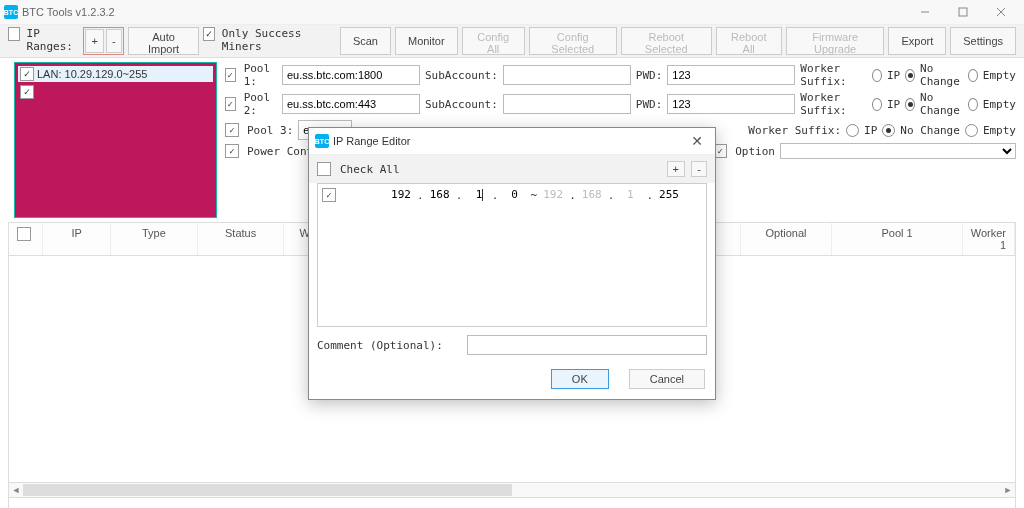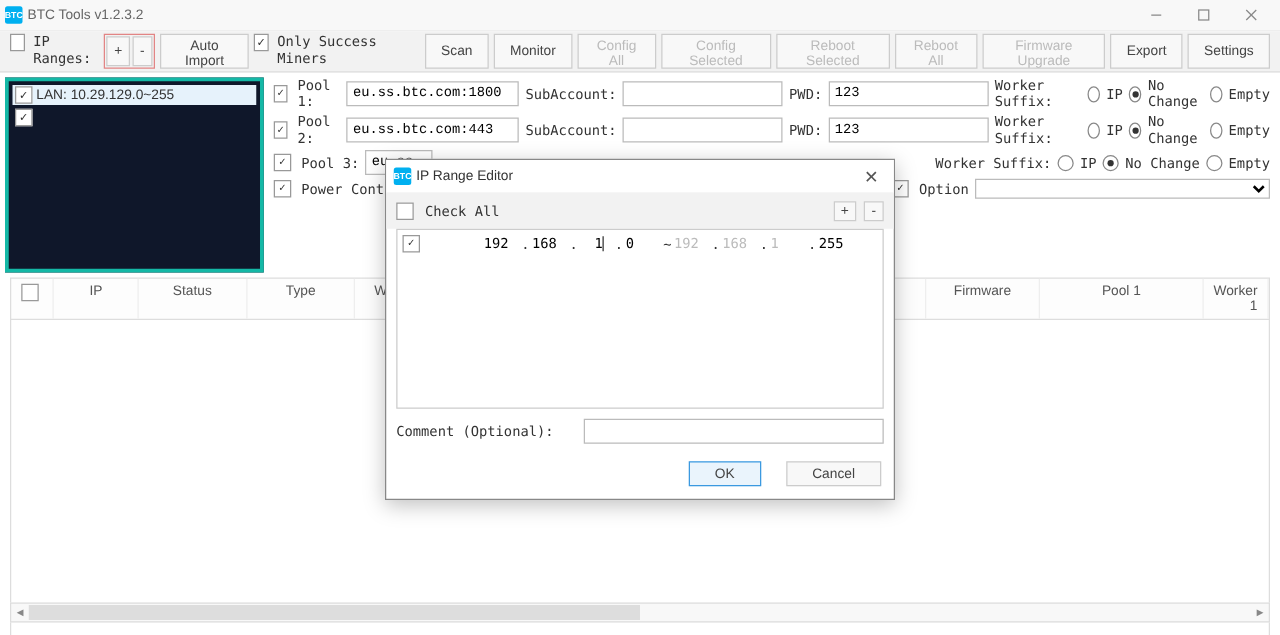--- a/index.html
+++ b/index.html
@@ -11,42 +11,42 @@
 .win-btn{width:38px;height:24px;display:flex;align-items:center;justify-content:center;color:#888}
 .win-btn svg{width:10px;height:10px}
 .toolbar{height:28px;background:#f2f2f2;display:flex;padding:2px 8px;gap:4px;border-bottom:1px solid #ddd}
 .chk{width:12px;height:12px;border:1px solid #999;display:inline-flex;align-items:center;justify-content:center;background:#fff;vertical-align:middle;margin-right:3px;font-size:9px;color:#333}
 .chk.checked::after{content:"✓"}
 .btn{border:1px solid #ccc;background:#f8f8f8;padding:3px 12px;font-size:11px;color:#444;font-family:inherit}
 .btn.dis{color:#bbb}
 .btn.sm{padding:1px 5px;min-width:16px}
 .red-box{border:1px solid #e28585;padding:1px;display:flex;gap:2px}
 .main{display:flex;height:160px}
-.sidebar{width:195px;border:3px solid #14b8a6;margin:4px 0 0 4px;background:#0f172a;padding:3px}
+.sidebar{width:195px;border:1px solid #14b8a6;margin:4px 0 0 14px;background:#be185d;padding:3px}
 .lan-item{display:flex;align-items:center;background:#e6f2fb;padding:1px 2px;margin-bottom:2px}
 .pool-area{flex:1;padding:4px 8px}
 .pool-row{display:flex;align-items:center;gap:5px;margin-bottom:3px;font-family:monospace;font-size:11px}
-.inp{border:1px solid #bbb;padding:1px 4px;font-family:Liberation Mono, monospace;font-size:11px;height:16px;background:#fff}
+.inp{border:1px solid #bbb;padding:1px 4px;font-family:Liberation Sans, sans-serif;font-size:11px;height:16px;background:#fff}
 .radio{width:11px;height:11px;border:1px solid #888;border-radius:50%;display:inline-flex;align-items:center;justify-content:center;vertical-align:middle}
 .radio.on::after{content:"";width:5px;height:5px;background:#333;border-radius:50%}
 .table-head{display:flex;border:1px solid #ddd;margin:4px 8px 0;background:#fdfdfd;font-size:11px;color:#555}
 .th{padding:4px 8px;border-right:1px solid #eee;text-align:center}
 .table-body{border:1px solid #ddd;border-top:none;margin:0 8px;height:260px;background:#fff}
 .hscroll{position:absolute;bottom:10px;left:8px;right:8px;height:14px;border:1px solid #ddd;background:#f8f8f8;display:flex;align-items:center}
 .hscroll .arrow{width:14px;text-align:center;color:#888;font-size:9px}
 .hscroll .track{flex:1;height:12px;position:relative}
 .hscroll .thumb{position:absolute;left:0;width:50%;height:100%;background:#ddd}
 .modal{position:absolute;left:308px;top:127px;width:406px;background:#fff;border:1px solid #888;box-shadow:0 4px 16px rgba(0,0,0,.25)}
 .modal-title{height:26px;display:flex;align-items:center;padding:0 6px;background:#fff;border-bottom:1px solid #eee}
 .modal-title .close{margin-left:auto;font-size:14px;color:#555;padding:0 6px}
 .modal-bar{background:#f2f2f2;padding:6px 8px;display:flex;align-items:center;gap:6px}
 .modal-bar .spacer{flex:1}
 .ip-list{background:#fff;border:1px solid #ccc;margin:0 8px;height:134px;padding:4px}
 .ip-row{display:flex;align-items:center;gap:2px;font-family:monospace;font-size:11px}
-.ip-inp{width:28px;border:none;border-bottom:1px solid transparent;font-family:monospace;font-size:11px;padding:0}
+.ip-inp{width:28px;border:none;border-bottom:1px solid transparent;text-align:center;font-family:monospace;font-size:11px;padding:0}
 .ip-inp.ph{color:#bbb}
 .caret{border-right:1px solid #333;height:12px;display:inline-block;margin-left:-2px}
 .comment-row{display:flex;align-items:center;gap:24px;padding:8px;font-family:monospace;font-size:11px}
 .modal-foot{display:flex;justify-content:flex-end;gap:20px;padding:6px 10px 10px}
 .modal-foot .btn{padding:3px 20px}
 .modal-foot .ok{border:1px solid #3b99e0;background:#eaf4fc}
 .lbl{font-family:monospace;font-size:11px}
 </style>
 </head>
 <body>
@@ -160,25 +160,25 @@
       <span class="chk checked"></span>
       <span>Option</span>
       <select class="inp" style="width:236px"></select>
     </div>
   </div>
 </div>
 
 <div class="table-head">
   <div class="th" style="width:20px"><span class="chk"></span></div>
   <div class="th" style="width:58px">IP</div>
+  <div class="th" style="width:80px">Type</div>
   <div class="th" style="width:80px">Status</div>
-  <div class="th" style="width:80px">Type</div>
   <div class="th" style="width:62px">Working</div>
   <div class="th" style="flex:0 0 368px"></div>
-  <div class="th" style="width:86px">Firmware</div>
+  <div class="th" style="width:86px">Optional</div>
   <div class="th" style="width:130px">Pool 1</div>
   <div class="th" style="flex:1;text-align:right">Worker 1</div>
 </div>
 <div class="table-body"></div>
 
 <div class="hscroll">
   <div class="arrow">◄</div>
   <div class="track">
       <div class="thumb"></div>
     </div>

